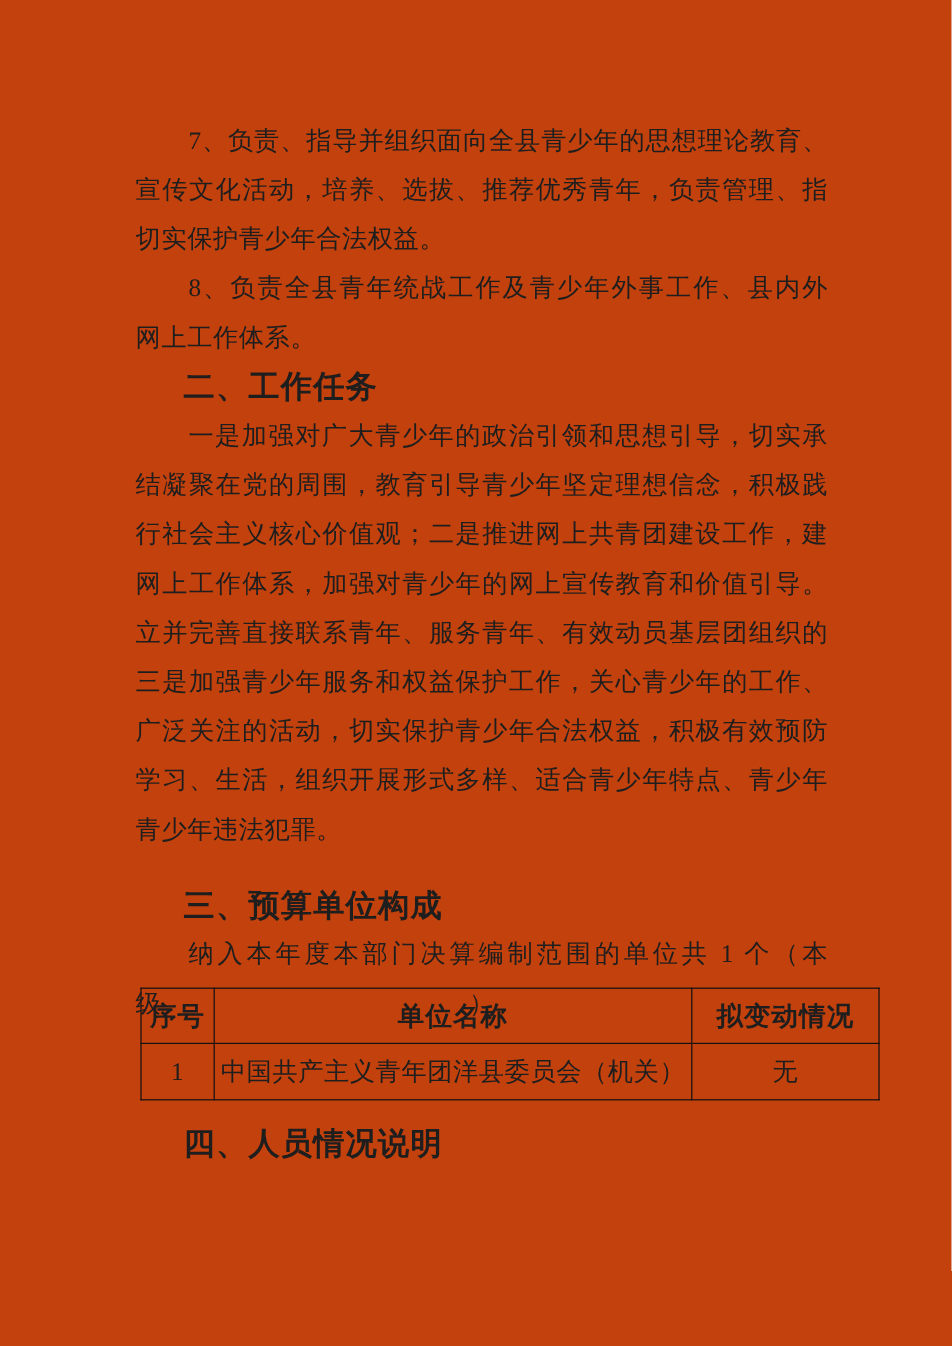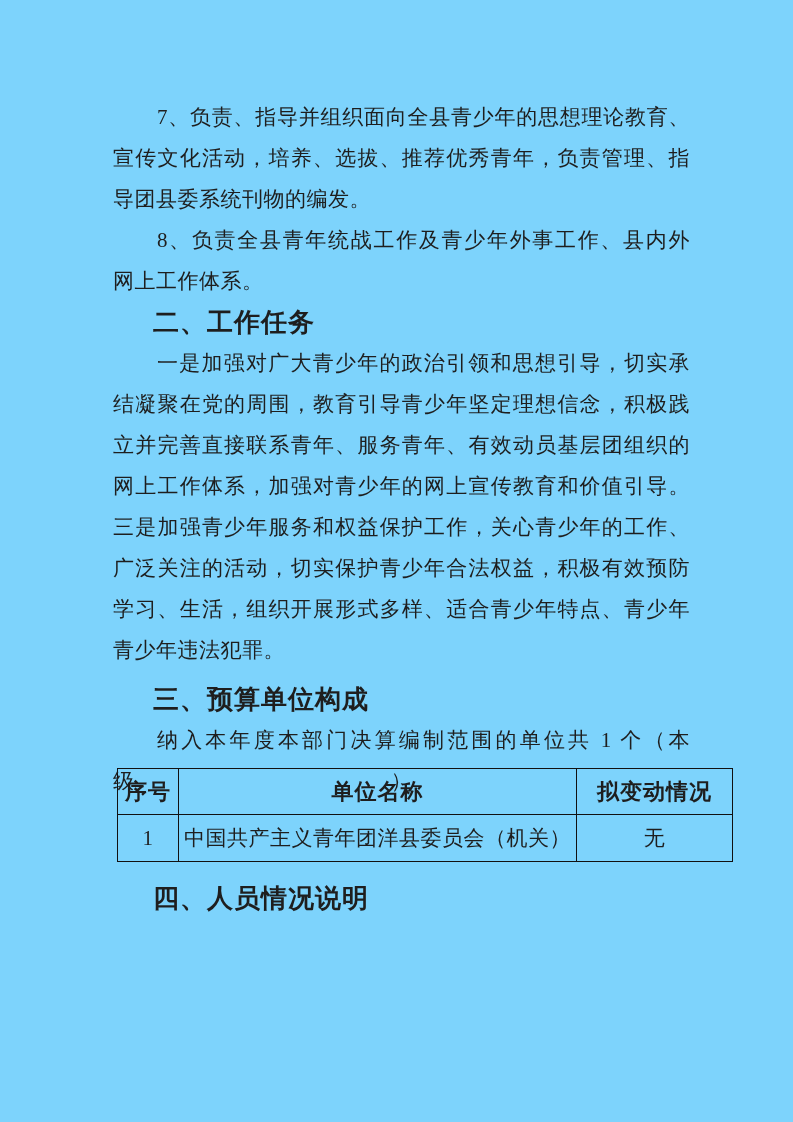--- a/index.html
+++ b/index.html
@@ -4,21 +4,21 @@
 <style>
   html, body {
     margin: 0;
     padding: 0;
     background: #ffffff;
   }
   .page {
     position: relative;
     width: 793px;
     height: 1122px;
-    background: #7dd3fc;
+    background: #c2410c;
     color: #1e1e1e;
     overflow: hidden;
     font-family: "Liberation Serif", "DejaVu Serif", serif;
   }
   .content {
     position: absolute;
     left: 113px;
     top: 97px;
     width: 577px;
   }
@@ -39,21 +39,21 @@
   }
   .heading {
     font-family: "Liberation Sans", "DejaVu Sans", sans-serif;
     font-weight: 700;
     font-size: 26px;
     line-height: 41px;
     height: 41px;
     padding-left: 40px;
     letter-spacing: 1px;
   }
-  .heading.gap-top { margin-top: 8px; }
+  .heading.gap-top { margin-top: 22px; }
   .heading.gap-top-lg { margin-top: 16px; }
   table.unit-table {
     margin-top: 7px;
     margin-left: 4px;
     width: 613px;
     border-collapse: collapse;
     table-layout: fixed;
   }
   table.unit-table td {
     border: 1.5px solid #111111;
@@ -79,31 +79,32 @@
   }
 </style>
 </head>
 <body>
 
 <div class="page">
   <div class="content">
 
     <div class="bline indent stretch">7、负责、指导并组织面向全县青少年的思想理论教育、</div>
     <div class="bline stretch">宣传文化活动，培养、选拔、推荐优秀青年，负责管理、指</div>
-    <div class="bline">导团县委系统刊物的编发。</div>
+    <div class="bline">切实保护青少年合法权益。</div>
 
     <div class="bline indent stretch">8、负责全县青年统战工作及青少年外事工作、县内外</div>
     <div class="bline">网上工作体系。</div>
 
     <div class="heading">二、工作任务</div>
 
     <div class="bline indent stretch">一是加强对广大青少年的政治引领和思想引导，切实承</div>
     <div class="bline stretch">结凝聚在党的周围，教育引导青少年坚定理想信念，积极践</div>
+    <div class="bline stretch">行社会主义核心价值观；二是推进网上共青团建设工作，建</div>
+    <div class="bline stretch">网上工作体系，加强对青少年的网上宣传教育和价值引导。</div>
     <div class="bline stretch">立并完善直接联系青年、服务青年、有效动员基层团组织的</div>
-    <div class="bline stretch">网上工作体系，加强对青少年的网上宣传教育和价值引导。</div>
     <div class="bline stretch">三是加强青少年服务和权益保护工作，关心青少年的工作、</div>
     <div class="bline stretch">广泛关注的活动，切实保护青少年合法权益，积极有效预防</div>
     <div class="bline stretch">学习、生活，组织开展形式多样、适合青少年特点、青少年</div>
     <div class="bline">青少年违法犯罪。</div>
 
     <div class="heading gap-top">三、预算单位构成</div>
 
     <div class="bline indent stretch">纳入本年度本部门决算编制范围的单位共 1 个（本级），</div>
 
     <table class="unit-table">

